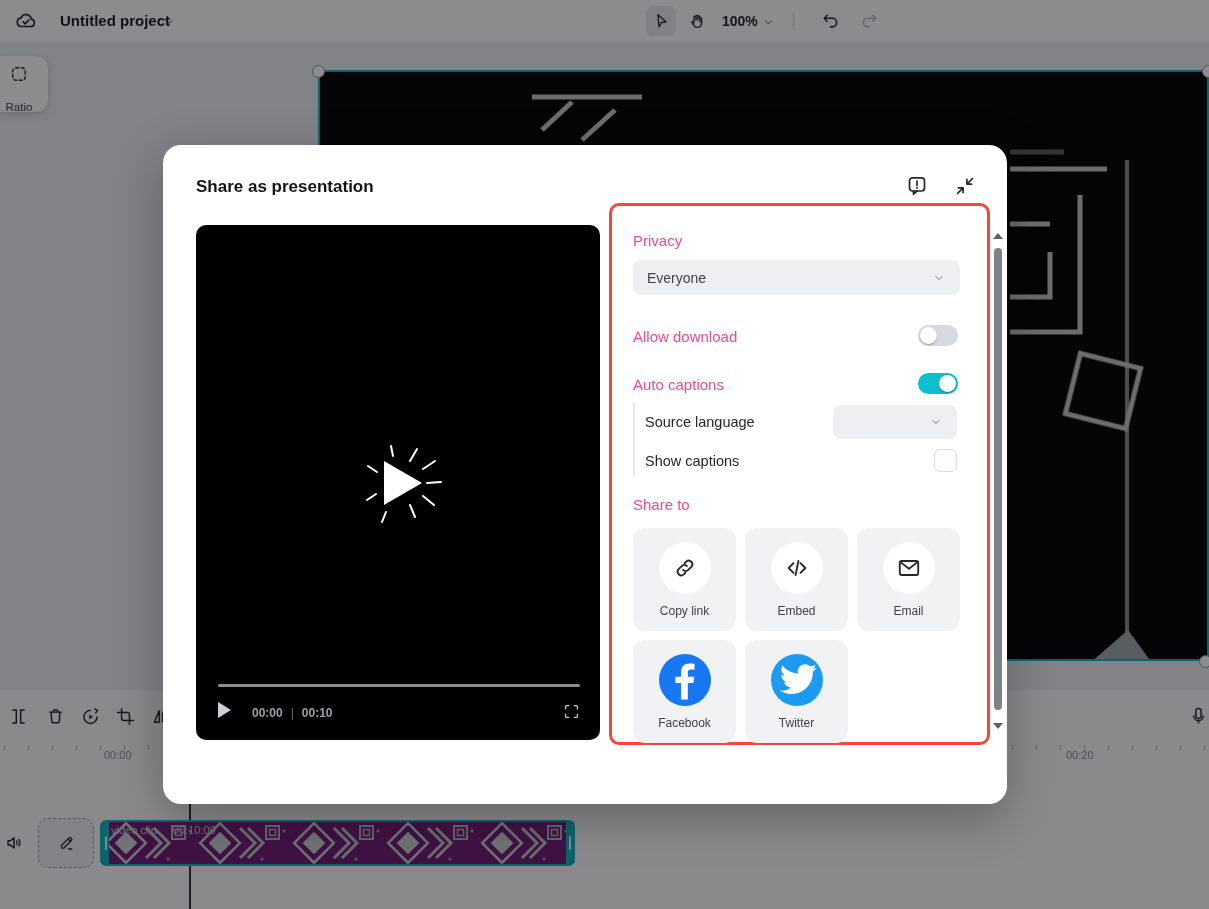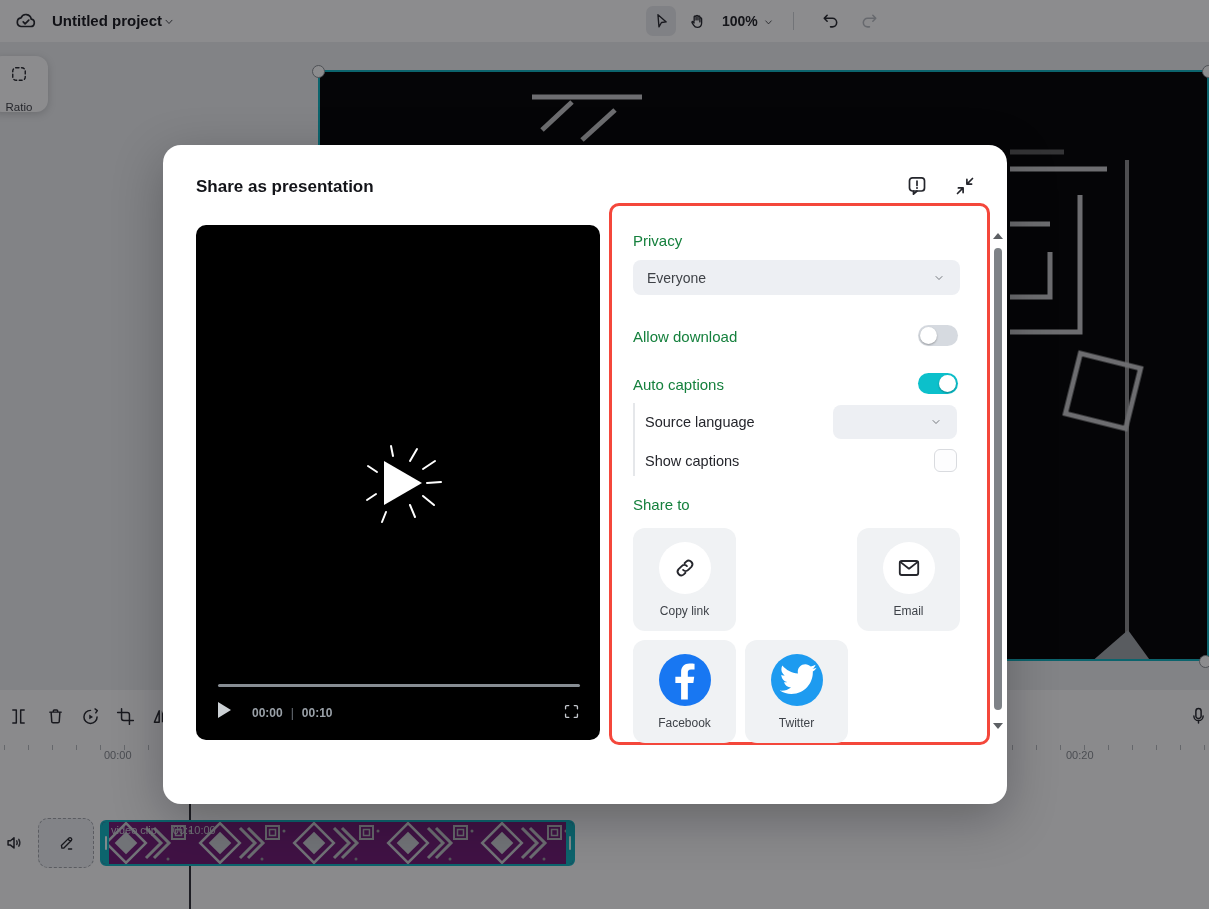--- a/index.html
+++ b/index.html
@@ -52,21 +52,21 @@
   .modal-title{position:absolute;left:33px;top:32px;font-size:17px;font-weight:700;color:#131419;}
   .icon-btn{position:absolute;width:28px;height:28px;display:flex;align-items:center;justify-content:center;}
   .preview{position:absolute;left:33px;top:80px;width:404px;height:515px;background:#000;
            border-radius:10px;overflow:hidden;}
   .pv-progress{position:absolute;left:22px;top:459px;width:362px;height:3px;border-radius:2px;background:#878d93;}
   .pv-time{position:absolute;left:56px;top:481px;font-size:12px;font-weight:600;color:#9aa1a8;display:flex;gap:8px;}
   .pv-sep{color:#6e747b;font-weight:400;}
 
   .red-panel{position:absolute;left:446px;top:58px;width:381px;height:542px;box-sizing:border-box;
              border:3px solid #f4473b;border-radius:10px;z-index:5;}
-  .sec-label{position:absolute;font-size:15px;font-weight:500;color:#15803d;}
+  .sec-label{position:absolute;font-size:15px;font-weight:500;color:#ec4899;}
   .sub-label{position:absolute;font-size:14.5px;font-weight:400;color:#25262c;}
   .dropdown{position:absolute;background:#edeff3;border-radius:8px;display:flex;align-items:center;
             justify-content:space-between;padding:0 14px;font-size:14px;color:#3f4247;box-sizing:border-box;}
   .toggle{position:absolute;width:40px;height:21px;border-radius:11px;background:#d6dae0;}
   .toggle .knob{position:absolute;top:2px;left:2px;width:17px;height:17px;border-radius:50%;
                 background:#fff;box-shadow:0 1px 2px rgba(0,0,0,.3);}
   .toggle.on{background:#0cc0cb;}
   .toggle.on .knob{left:auto;right:2px;}
   .checkbox{position:absolute;width:23px;height:23px;border-radius:6px;background:#fdfdfe;
             border:1.5px solid #d9dbdf;box-sizing:border-box;}
@@ -91,21 +91,21 @@
 
 <div id="app">
 
   <div class="topbar">
     <div class="abs" style="left:14px;top:9px;">
       <svg width="24" height="24" viewBox="0 0 24 24">
           <path class="ic" d="M7 17.5h9.6a3.7 3.7 0 0 0 .6-7.35A5.3 5.3 0 0 0 7 8.9a4.35 4.35 0 0 0 0 8.6z"></path>
           <path class="ic" d="M9.2 12.9l1.9 1.9 3.7-3.7"></path>
         </svg>
     </div>
-    <div class="abs proj-name" style="left:52px;top:12px;">Untitled project</div>
+    <div class="abs proj-name" style="left:60px;top:12px;">Untitled project</div>
     <div class="abs" style="left:162px;top:16px;">
       <svg width="14" height="12" viewBox="0 0 24 24">
           <polyline class="ic" points="6 8.5 12 15 18 8.5"></polyline>
         </svg>
     </div>
 
     <div class="abs tool-btn sel" style="left:646px;top:6px;width:30px;height:30px;">
       <svg width="19" height="19" viewBox="0 0 24 24">
           <path class="ic" d="M7.5 3.5 18 12.5 12 13.3 8.8 18.8 Z"></path>
         </svg>
@@ -328,20 +328,28 @@
       <div class="sec-label" style="left:21px;top:290px;">Share to</div>
 
       <div class="share-card" style="left:21px;top:322px;">
         <div class="circ">
           <svg width="26" height="26" viewBox="0 0 24 24">
               <path class="ic" stroke-width="1.9" d="M10.2 13.8a3.4 3.4 0 0 0 4.8 0l2.9-2.9a3.4 3.4 0 0 0-4.8-4.8l-1.5 1.5M13.8 10.2a3.4 3.4 0 0 0-4.8 0l-2.9 2.9a3.4 3.4 0 0 0 4.8 4.8l1.5-1.5"></path>
             </svg>
         </div>
         <div class="lbl">Copy link</div>
       </div>
+      <div class="share-card" style="left:133px;top:322px;">
+        <div class="circ">
+          <svg width="26" height="26" viewBox="0 0 24 24">
+              <path class="ic" stroke-width="1.9" d="M8.8 7.5 4.3 12l4.5 4.5M15.2 7.5 19.7 12l-4.5 4.5M13.3 5.5l-2.6 13"></path>
+            </svg>
+        </div>
+        <div class="lbl">Embed</div>
+      </div>
       <div class="share-card" style="left:245px;top:322px;">
         <div class="circ">
           <svg width="26" height="26" viewBox="0 0 24 24">
               <rect class="ic" stroke-width="1.9" x="3.5" y="5.5" width="17" height="13" rx="1.8"></rect>
               <path class="ic" stroke-width="1.9" d="M4.5 6.8 12 12.6l7.5-5.8"></path>
             </svg>
         </div>
         <div class="lbl">Email</div>
       </div>
 

